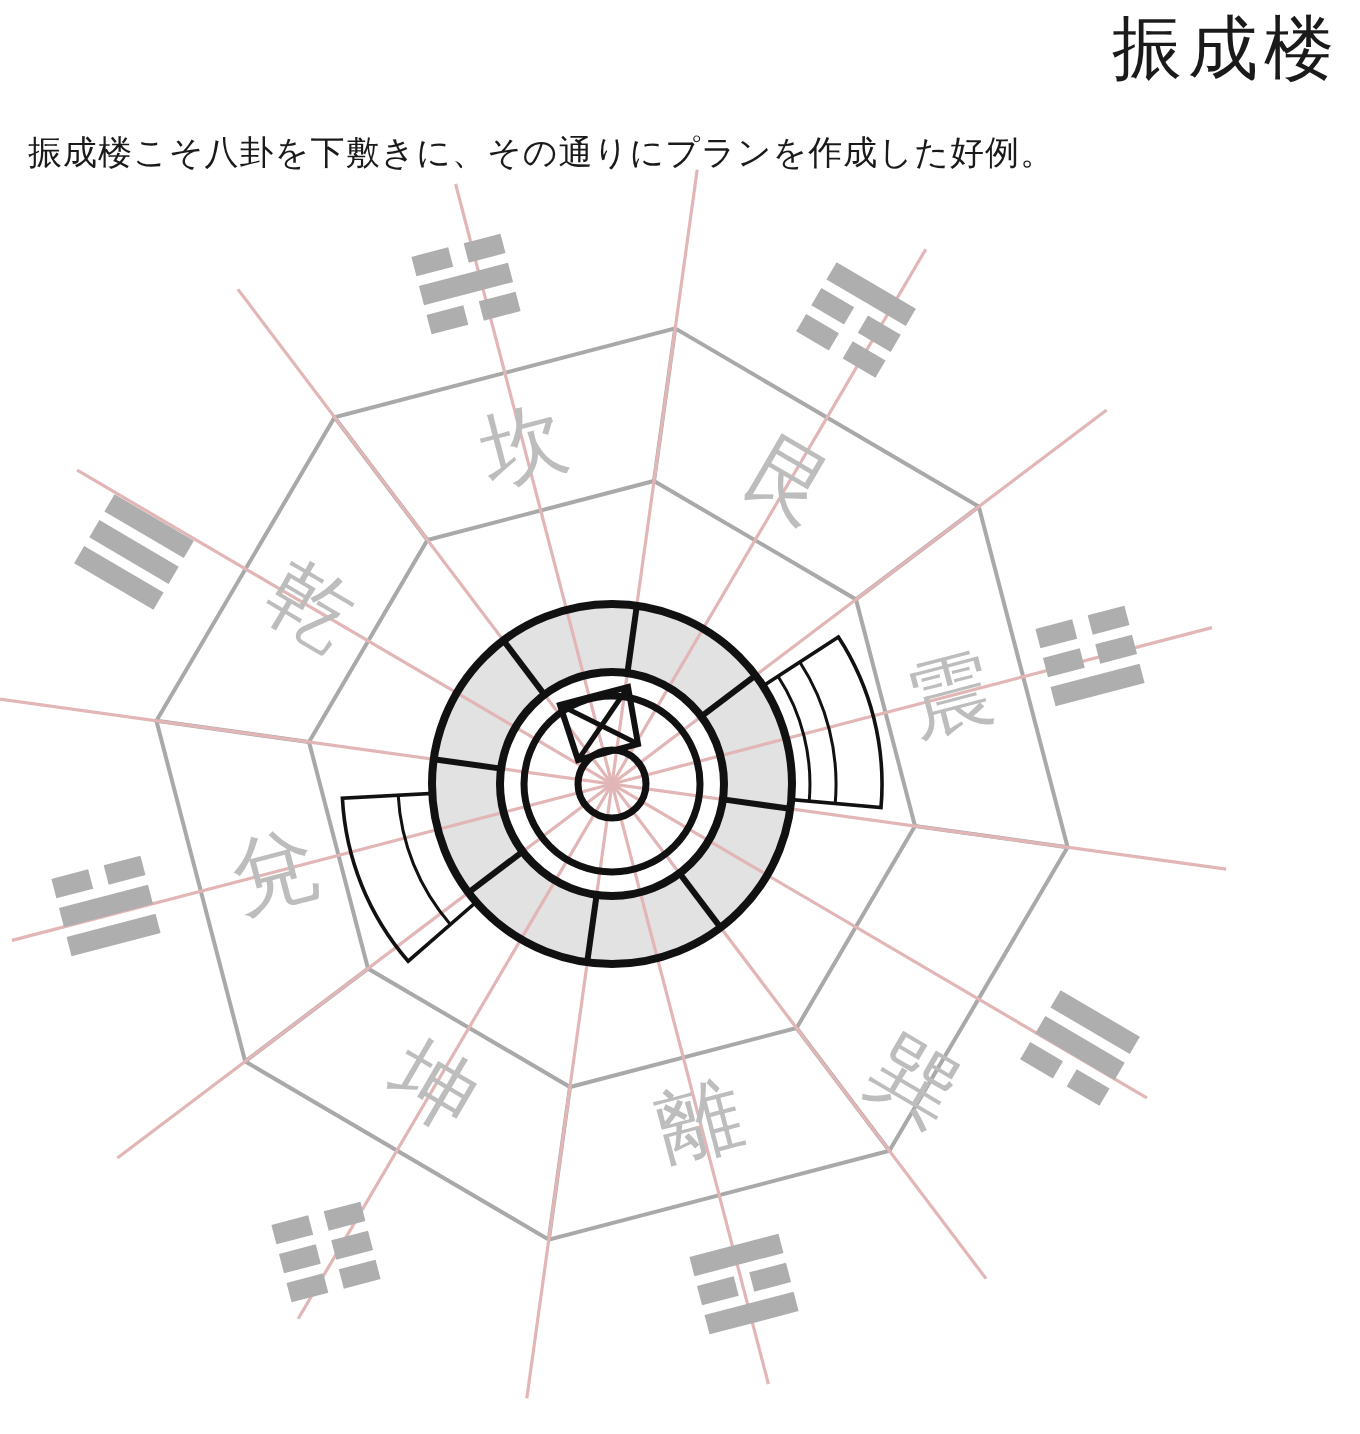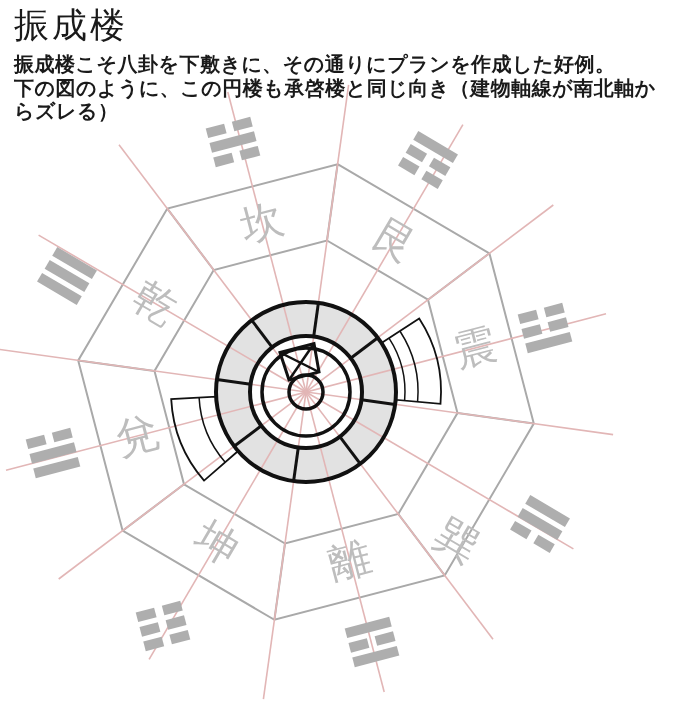--- a/index.html
+++ b/index.html
@@ -1,20 +1,20 @@
 <!DOCTYPE html>
 <html><head>
 <meta charset="utf-8">
 <style>
   html,body{margin:0;padding:0;background:#ffffff;}
   #page{position:relative;width:680px;height:717px;overflow:hidden;background:#fff;
         font-family:"Liberation Sans","DejaVu Sans",sans-serif;color:#1a1a1a;}
   #header{position:absolute;left:14px;top:4px;width:656px;z-index:3;}
-  #page-title{font-size:35px;font-weight:500;letter-spacing:3px;margin:0 0 7px 0;line-height:1.2;}
-  .body-line{font-size:20px;line-height:23.5px;margin:0;letter-spacing:0.5px;font-weight:bold;}
+  #page-title{font-size:35px;font-weight:500;letter-spacing:3px;margin:0 0 19px 0;line-height:1.2;text-align:right;}
+  .body-line{font-size:17px;line-height:23.5px;margin:0;letter-spacing:0.5px;}
   #figure{position:absolute;left:0;top:0;width:680px;height:717px;z-index:1;}
   svg{position:absolute;left:0;top:0;}
   #sector-layer{position:absolute;left:0;top:0;width:680px;height:717px;z-index:2;pointer-events:none;}
   .trigram-label{position:absolute;font-size:42px;line-height:1;letter-spacing:0;
                  font-family:"Liberation Sans","DejaVu Sans",sans-serif;}
   .trigram-symbol{position:absolute;width:46px;height:40px;display:flex;flex-direction:column;
                   justify-content:space-between;}
   .trow{height:10px;display:flex;justify-content:space-between;}
   .trow i{display:block;height:10px;background:#aeaeae;}
   .trow.solid i{width:100%;}
@@ -202,16 +202,15 @@
           <div class="trow solid">
             <i style="background: rgb(174, 174, 174);"></i>
           </div>
         </div>
       </div>
   </div>
 
   <div id="header">
     <h1 id="page-title">振成楼</h1>
     <p class="body-line">振成楼こそ八卦を下敷きに、その通りにプランを作成した好例。</p>
-    <p class="body-line">下の図のように、この円楼も承啓楼と同じ向き（建物軸線が南北軸からズレる）</p>
   </div>
 
 </div>
 
 </body></html>

